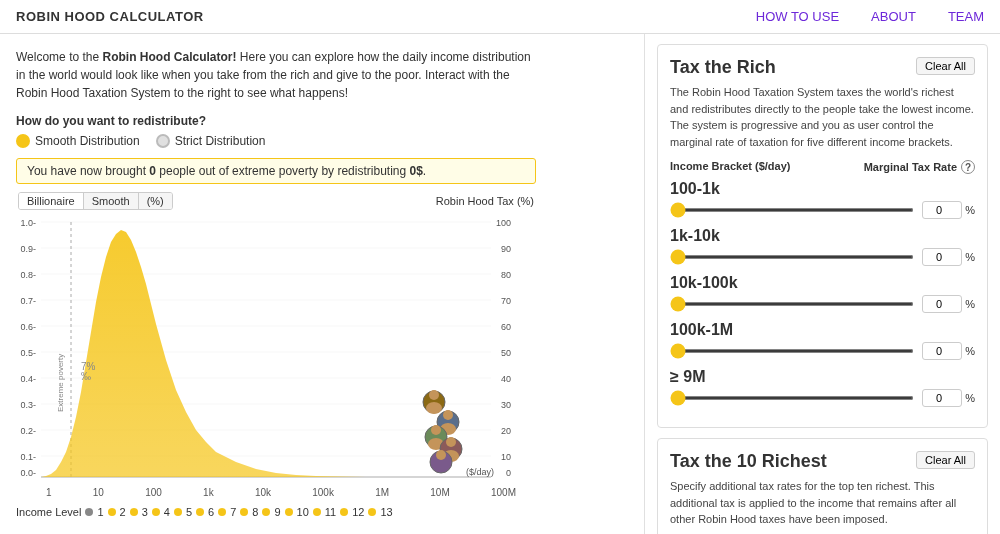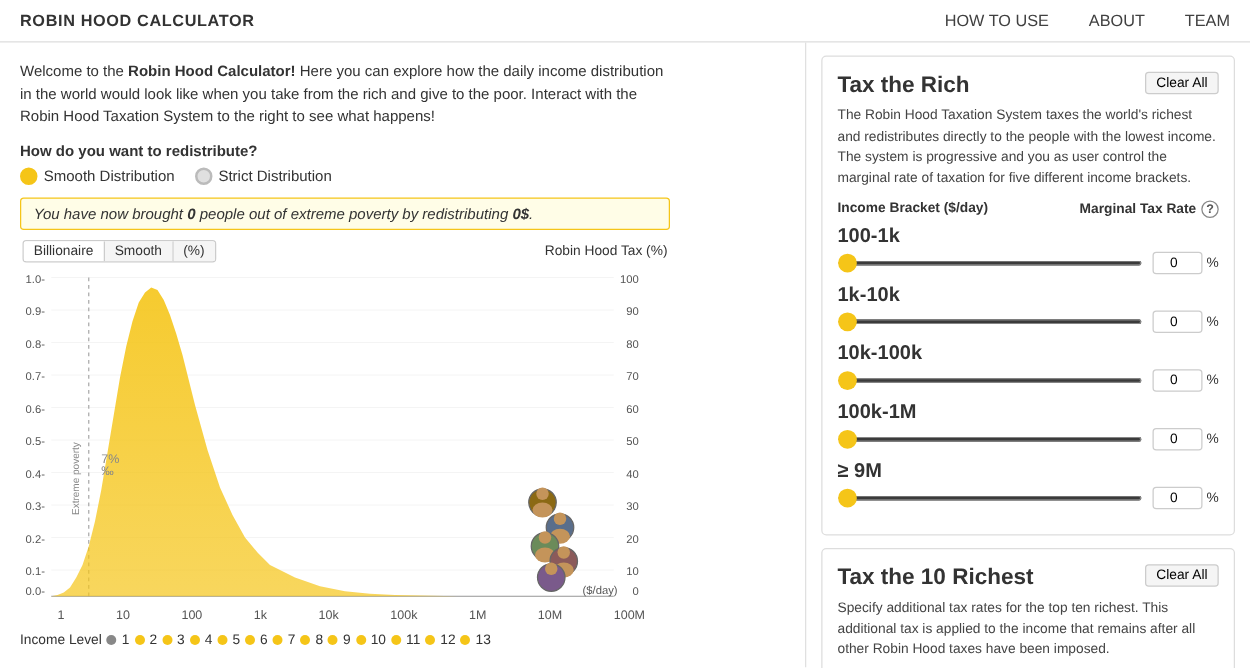--- a/index.html
+++ b/index.html
@@ -6,41 +6,41 @@
     body { font-family: Arial, sans-serif; font-size: 13px; background: #fff; color: #333; width: 1000px; height: 534px; overflow: hidden; }
 
     
     #header {
       display: flex; align-items: center; justify-content: space-between;
       border-bottom: 1px solid #ddd; padding: 0 16px; height: 34px;
       background: #fff;
     }
     #header-title { font-weight: bold; font-size: 13px; letter-spacing: 0.5px; }
     #header-nav { display: flex; gap: 32px; }
-    .nav-item { font-size: 13px; cursor: pointer; color: #404040; }
+    .nav-item { font-size: 13px; cursor: pointer; color: #6d28d9; }
 
     
     #main { display: flex; height: calc(534px - 34px); }
 
     
     #left-panel { flex: 1; padding: 14px 16px 8px 16px; overflow: hidden; }
 
     .intro-text { font-size: 12px; line-height: 1.5; margin-bottom: 12px; max-width: 520px; }
     .intro-text b { font-weight: bold; }
 
     .redistribute-label { font-weight: bold; font-size: 12px; margin-bottom: 6px; }
     .distribution-options { display: flex; align-items: center; gap: 16px; margin-bottom: 10px; }
     .radio-option { display: flex; align-items: center; gap: 5px; font-size: 12px; cursor: pointer; }
     .radio-circle { width: 14px; height: 14px; border-radius: 50%; border: 2px solid #ccc; background: #fff; }
     .radio-circle.active { background: #f5c518; border-color: #f5c518; }
     .radio-circle.inactive { background: #e0e0e0; border-color: #bbb; }
 
     .poverty-banner {
       background: #fffde7; border: 1px solid #f5c518; border-radius: 3px;
-      padding: 5px 10px; font-size: 12px; margin-bottom: 8px; max-width: 520px; font-style: italic;
+      padding: 5px 10px; font-size: 12px; margin-bottom: 8px; max-width: 520px;
     }
     .poverty-banner b { font-weight: bold; }
 
     
     #chart-area { position: relative; width: 520px; height: 310px; }
     .chart-labels-top { display: flex; align-items: center; justify-content: space-between; padding: 0 2px; margin-bottom: 2px; }
     .tab-group { display: flex; border: 1px solid #ccc; border-radius: 3px; overflow: hidden; font-size: 11px; }
     .tab-btn { padding: 2px 8px; background: #f5f5f5; cursor: pointer; border-right: 1px solid #ccc; }
     .tab-btn:last-child { border-right: none; }
     .tab-btn.active { background: #fff; }
@@ -257,21 +257,21 @@
     </div>
   </div>
 
   <div id="right-panel">
 
     <div class="panel-section">
       <div class="section-header">
         <span class="section-title">Tax the Rich</span>
         <button class="clear-btn">Clear All</button>
       </div>
-      <p class="section-desc">The Robin Hood Taxation System taxes the world's richest and redistributes directly to the people with the lowest income. The system is progressive and you as user control the marginal rate of taxation for five different income brackets.</p>
+      <p class="section-desc">The Robin Hood Taxation System taxes the world's richest and redistributes directly to the people take the lowest income. The system is progressive and you as user control the marginal rate of taxation for five different income brackets.</p>
 
       <div style="display:flex; justify-content:space-between; margin-bottom:6px;">
         <span style="font-size:11px; font-weight:bold;">Income Bracket ($/day)</span>
         <span style="font-size:11px; font-weight:bold; display:flex; align-items:center; gap:4px;">
           <span>Marginal Tax Rate</span>
           <span class="question-mark">?</span>
         </span>
       </div>
 
       <div class="bracket-row">

